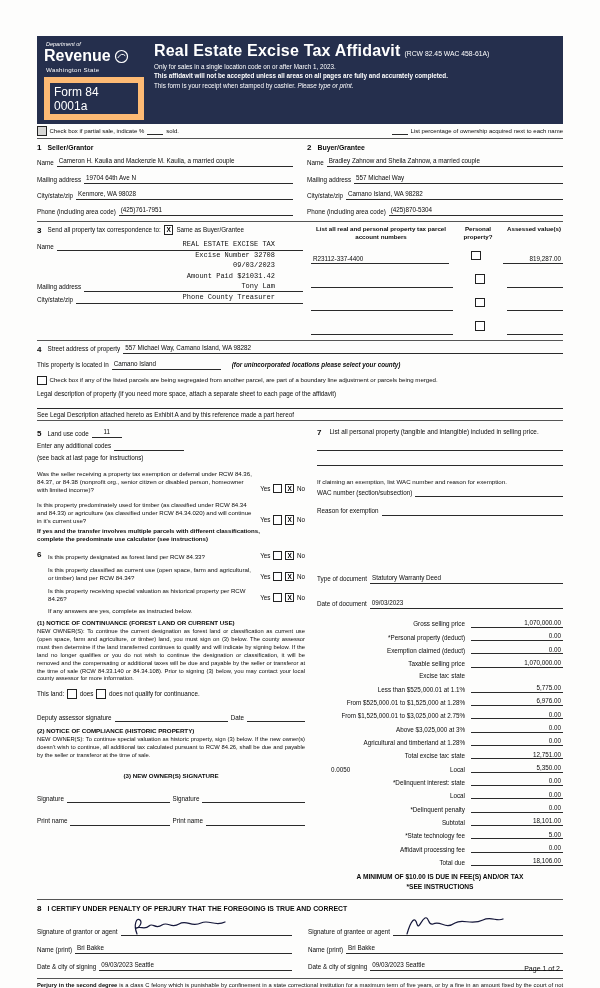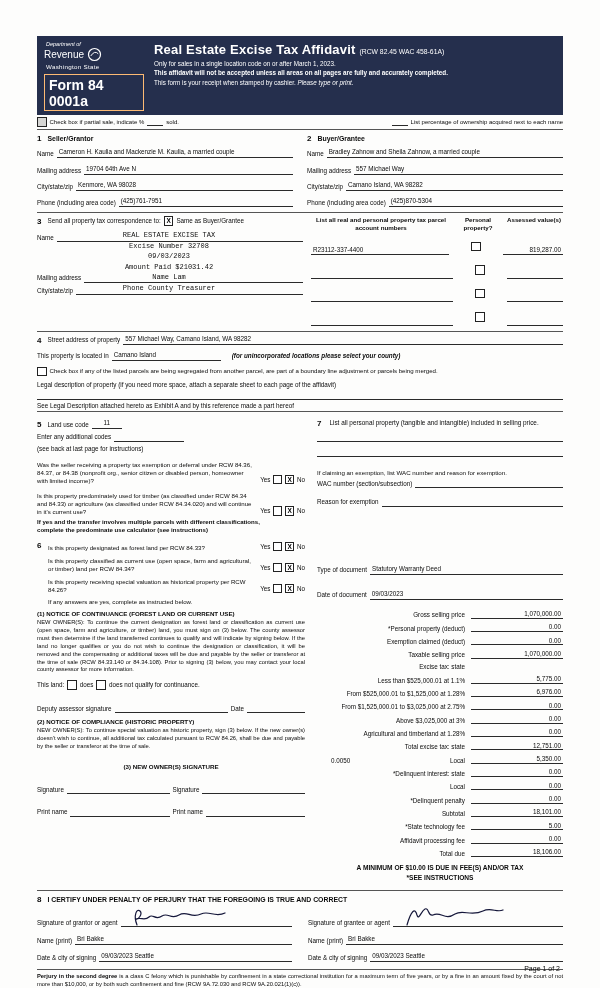--- a/index.html
+++ b/index.html
@@ -13,38 +13,38 @@
   .grow{flex:1;min-width:0}
   .blank{display:inline-block;border-bottom:1px solid #2a2a2a;height:7px}
   .cb{display:inline-block;flex:none;width:7.5px;height:7.5px;border:1px solid #222;background:#fff;font:bold 6.5px/7.5px "Liberation Sans",sans-serif;text-align:center;color:#000}
   .cb.gray{background:#d6d6d4}
   .mt2{margin-top:2px}.mt3{margin-top:3px}.mt4{margin-top:4px}.mt5{margin-top:5px}.mt6{margin-top:6px}.mt7{margin-top:7px}.mt8{margin-top:8px}.mt12{margin-top:12px}
   
   .hdr{background:#252f4d;color:#fff;display:flex;gap:10px;padding:5px 7px 4px;align-items:flex-start}
   .hdr-logo{width:100px;flex:none}
   .dept-small{font-size:5.5px;font-style:italic;margin-left:2px}
   .dept-row{display:flex;align-items:center;gap:3px}
-  .dept-big{font-size:10px;font-weight:normal}
+  .dept-big{font-size:16px;font-weight:bold}
   .dept-sub{font-size:6.2px;margin:1px 0 4px 2px;letter-spacing:.3px}
-  .form-num{display:inline-block;border:1px solid #fdba74;padding:1.5px 4px;font-weight:bold;font-size:14px}
+  .form-num{display:inline-block;border:6px solid #fdba74;padding:1.5px 4px;font-weight:normal;font-size:12px}
   .hdr-main{flex:1;padding-top:1px}
   .hdr-title-row{display:flex;align-items:baseline;gap:4px}
-  .hdr-title{font-size:13px;font-weight:bold;letter-spacing:.2px}
+  .hdr-title{font-size:16px;font-weight:bold;letter-spacing:.2px}
   .hdr-rcw{font-size:6.8px}
   .hdr-line{font-size:6.3px;margin-top:2.5px}
   
   .partial{margin-top:2px;padding-bottom:2.5px;border-bottom:1px solid #555;font-size:6px;align-items:center}
   
   .s12{display:flex;gap:14px;margin-top:4px}
   .party{flex:1;min-width:0}
   .sec-title{font-weight:bold;font-size:6.9px}
   
   .s3{display:flex;gap:8px;border-top:1px solid #555;margin-top:5px;padding-top:3px}
   .s3l{width:266px;flex:none;position:relative}
-  .stamp{position:absolute;left:26px;top:14px;width:212px;text-align:center;font-family:"Liberation Mono","DejaVu Sans Mono",monospace;font-size:7px;line-height:1.5;color:#101010}
+  .stamp{position:absolute;left:26px;top:14px;width:212px;text-align:right;font-family:"Liberation Mono","DejaVu Sans Mono",monospace;font-size:7px;line-height:1.5;color:#101010}
   .s3r{flex:1;min-width:0}
   .phead{display:flex;gap:4px;font-size:6.2px;line-height:1.25;text-align:center}
   .ph1{flex:1}
   .ph2{width:46px;flex:none}
   .ph3{width:58px;flex:none}
   .prow{display:flex;align-items:flex-end;gap:4px;margin-top:5.5px}
   .pnum{flex:1;font-size:6.3px;min-height:8px}
   .pcb{width:46px;flex:none;text-align:center}
   .pval{width:56px;flex:none;font-size:6.3px;text-align:right;min-height:8px}
   
@@ -178,21 +178,21 @@
         </div>
       <div class="row mt8">
           <span>Name</span>
           <span class="blank grow"></span>
         </div>
       <div class="stamp">
         <div>REAL ESTATE EXCISE TAX</div>
         <div>Excise Number 32708</div>
         <div>09/03/2023</div>
         <div>Amount Paid $21031.42</div>
-        <div>Name Lam</div>
+        <div>Tony Lam</div>
         <div>Phone County Treasurer</div>
       </div>
       <div class="row" style="margin-top:32px">
           <span>Mailing address</span>
           <span class="blank grow"></span>
         </div>
       <div class="row mt4">
           <span>City/state/zip</span>
           <span class="blank grow"></span>
         </div>

